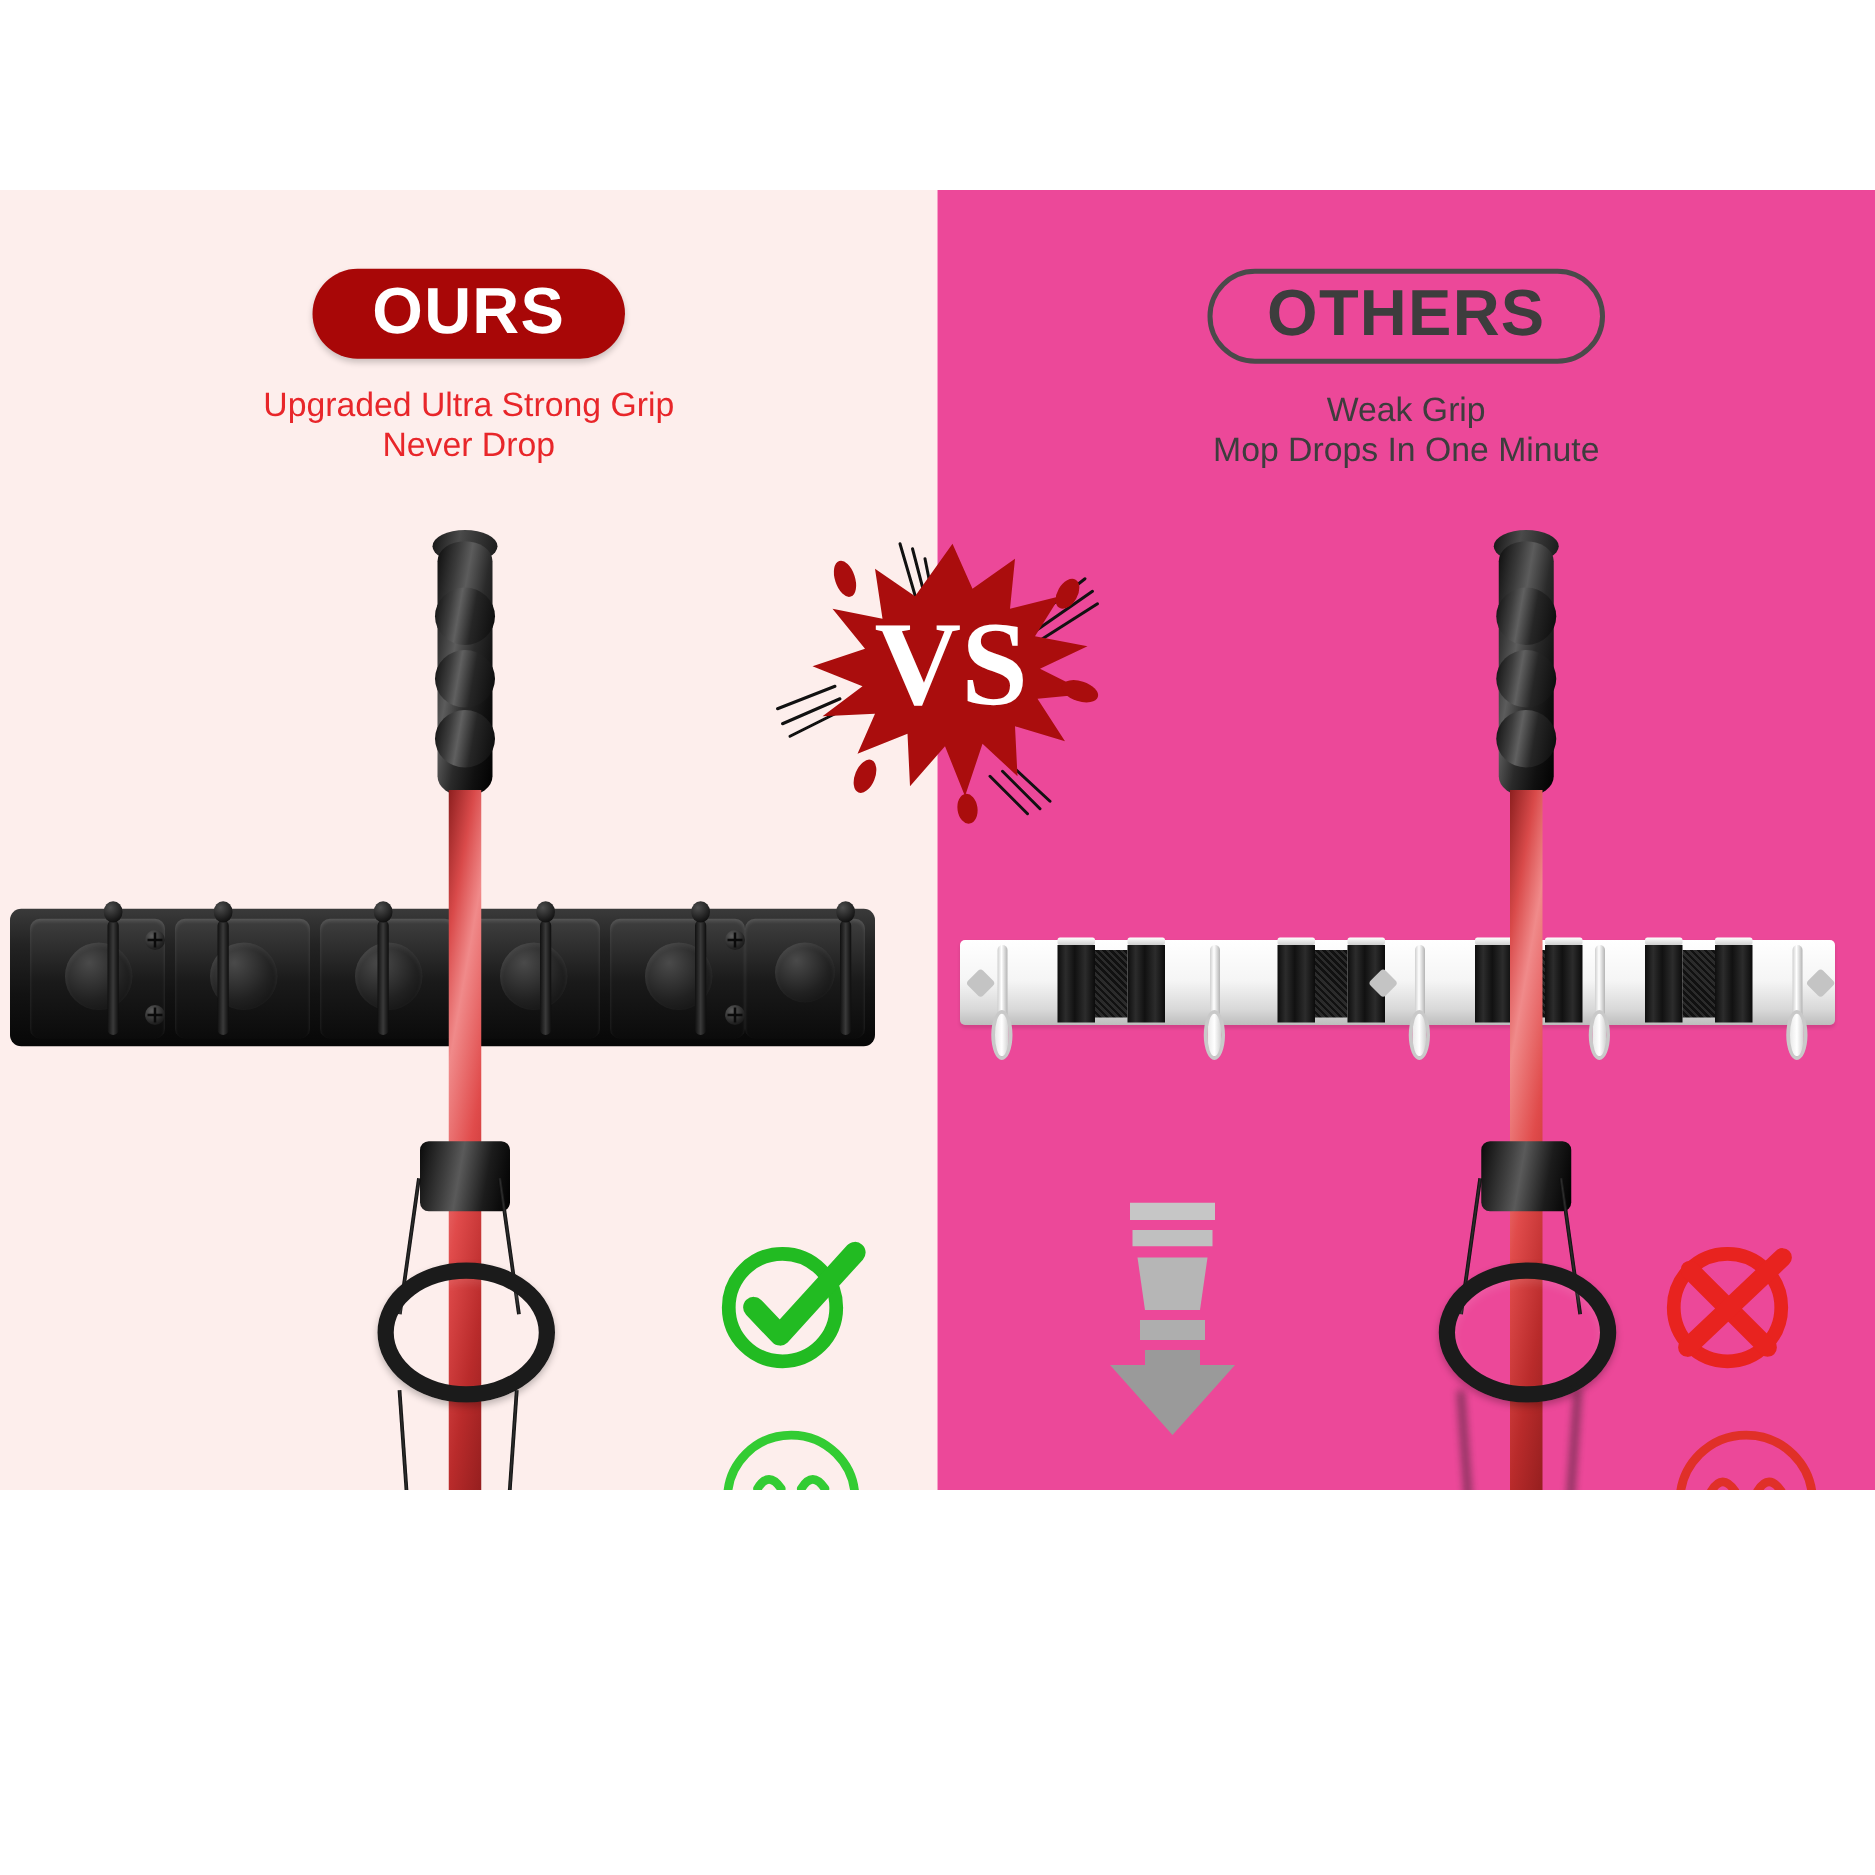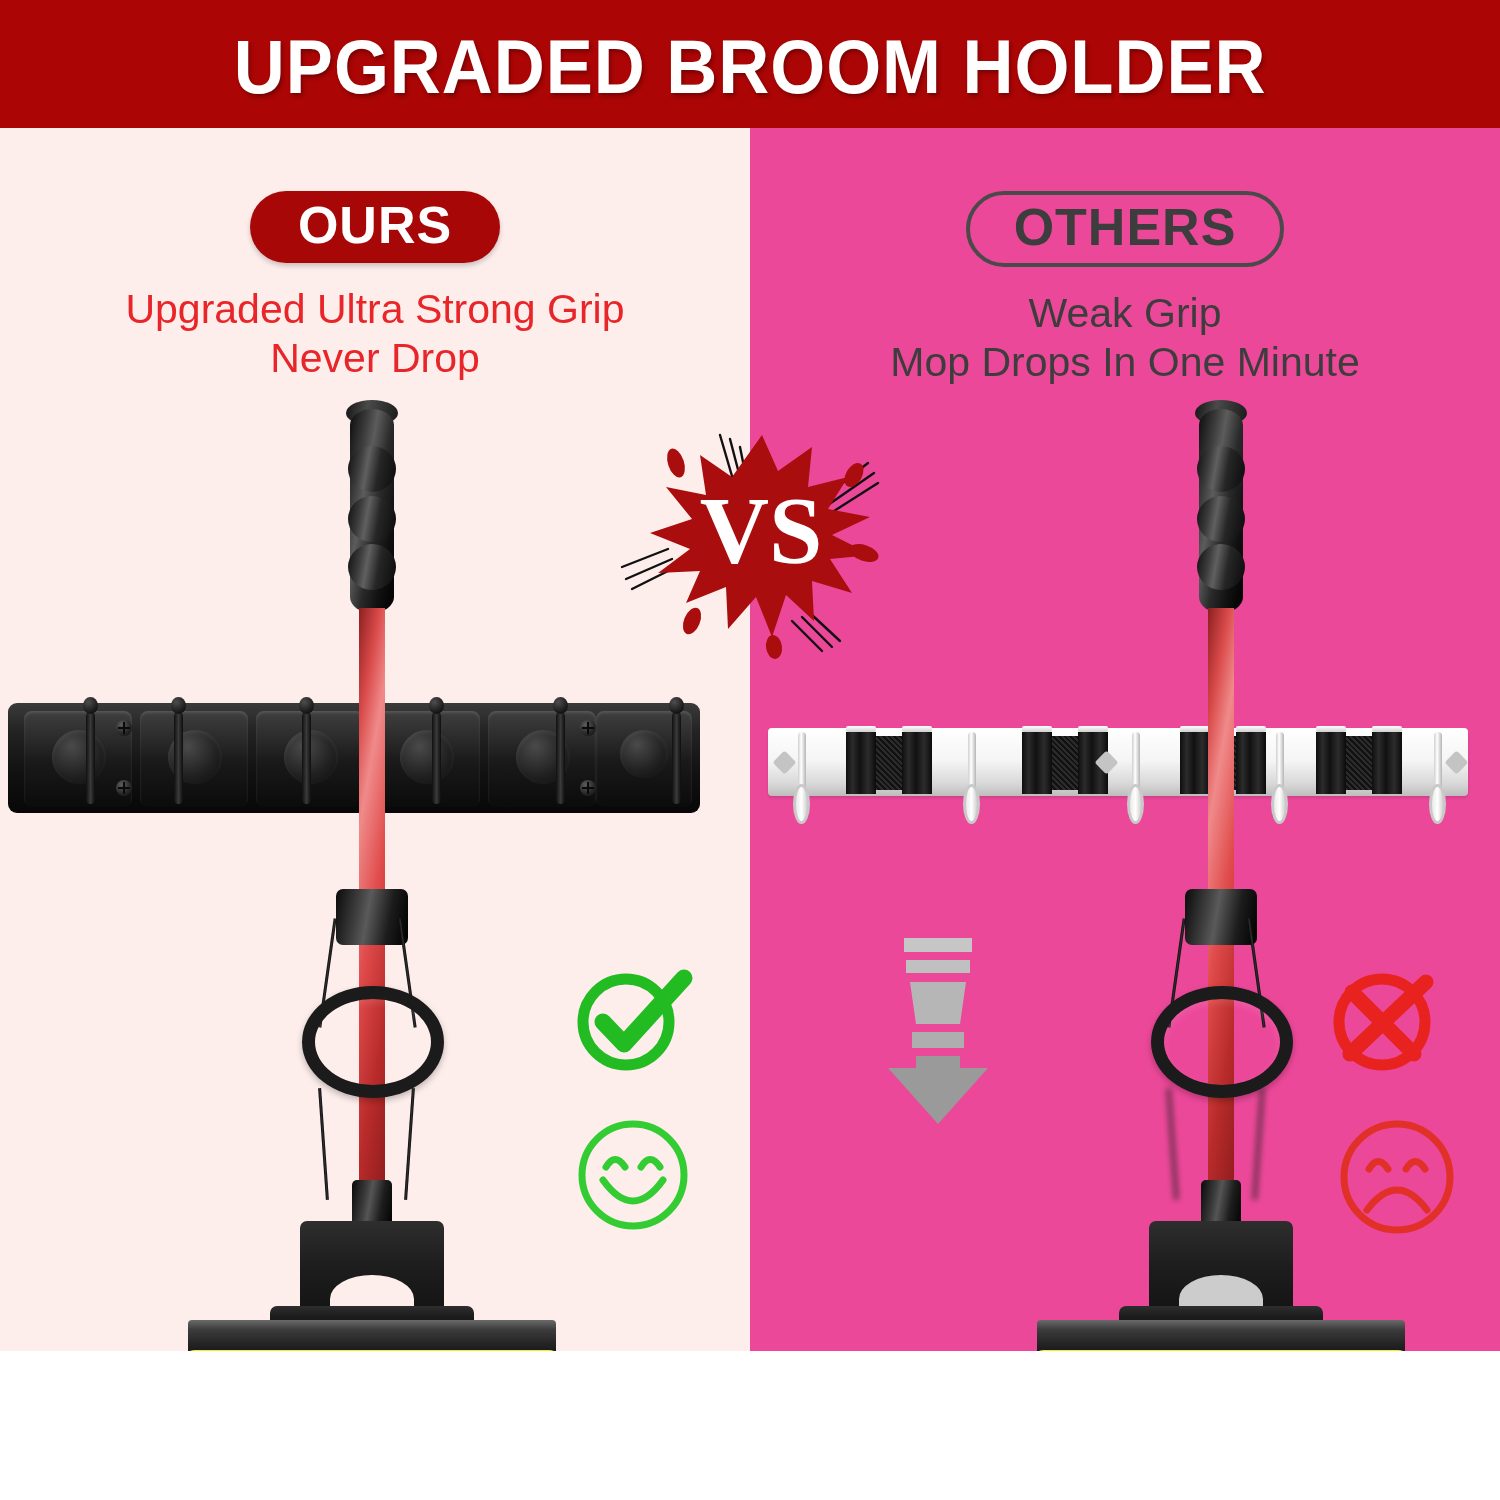--- a/index.html
+++ b/index.html
@@ -23,40 +23,40 @@
     color:#ffffff;
     font-size:76px;
     font-weight:bold;
     letter-spacing:1px;
     transform:scaleX(0.93);
     text-shadow:2px 3px 4px rgba(0,0,0,.28);
     white-space:nowrap;
   }
 
   
-  .panel { position:absolute; top:128px; height:1223px; overflow:hidden; }
+  .panel { position:absolute; top:152px; height:1040px; overflow:hidden; }
   .panel-left  { left:0;     width:750px; background:#fdeeec; }
   .panel-right { left:750px; width:750px; background:#ec4899; }
 
   
   .label-block { position:absolute; top:0; width:750px; text-align:center; }
   .pill {
     display:inline-block;
     font-size:52px; font-weight:bold;
     padding:6px 48px 10px 48px;
     border-radius:44px;
     line-height:1.08;
   }
   .pill-ours   { background:#a80707; color:#fff; letter-spacing:1px;
                  box-shadow:0 3px 5px rgba(0,0,0,.2); }
   .pill-others { background:transparent; color:#3d3d3d;
                  border:4px solid #4a4a4a; letter-spacing:1px;
                  padding:4px 44px 8px 44px; }
   .sub {
-    margin-top:22px; font-size:41px; line-height:1.18; white-space:pre-line;
+    margin-top:22px; font-size:27px; line-height:1.18; white-space:pre-line;
   }
   .sub-ours   { color:#e8262a; }
   .sub-others { color:#3d3d3d; }
 
   
   .vs-wrap { position:absolute; left:616px; top:425px; width:290px; height:240px; }
   .vs-wrap svg { display:block; }
 
   
   .icon-abs { position:absolute; }
@@ -190,23 +190,20 @@
   
   .ghost { position:absolute; filter:blur(7px); opacity:.9; }
   .ghost2 { position:absolute; filter:blur(13px); opacity:.55; }
   .motion-blur { filter:blur(3.2px); }
 </style>
 </head>
 <body>
 
 <div id="stage">
 
-  <div class="header">
-    <div class="header-title">UPGRADED BROOM HOLDER</div>
-  </div>
 
   <div class="panel panel-left">
 
     <div class="label-block" style="top:63px;">
       <div class="pill pill-ours">OURS</div>
       <div class="sub sub-ours">Upgraded Ultra Strong Grip
 Never Drop</div>
     </div>
 
     <div>

